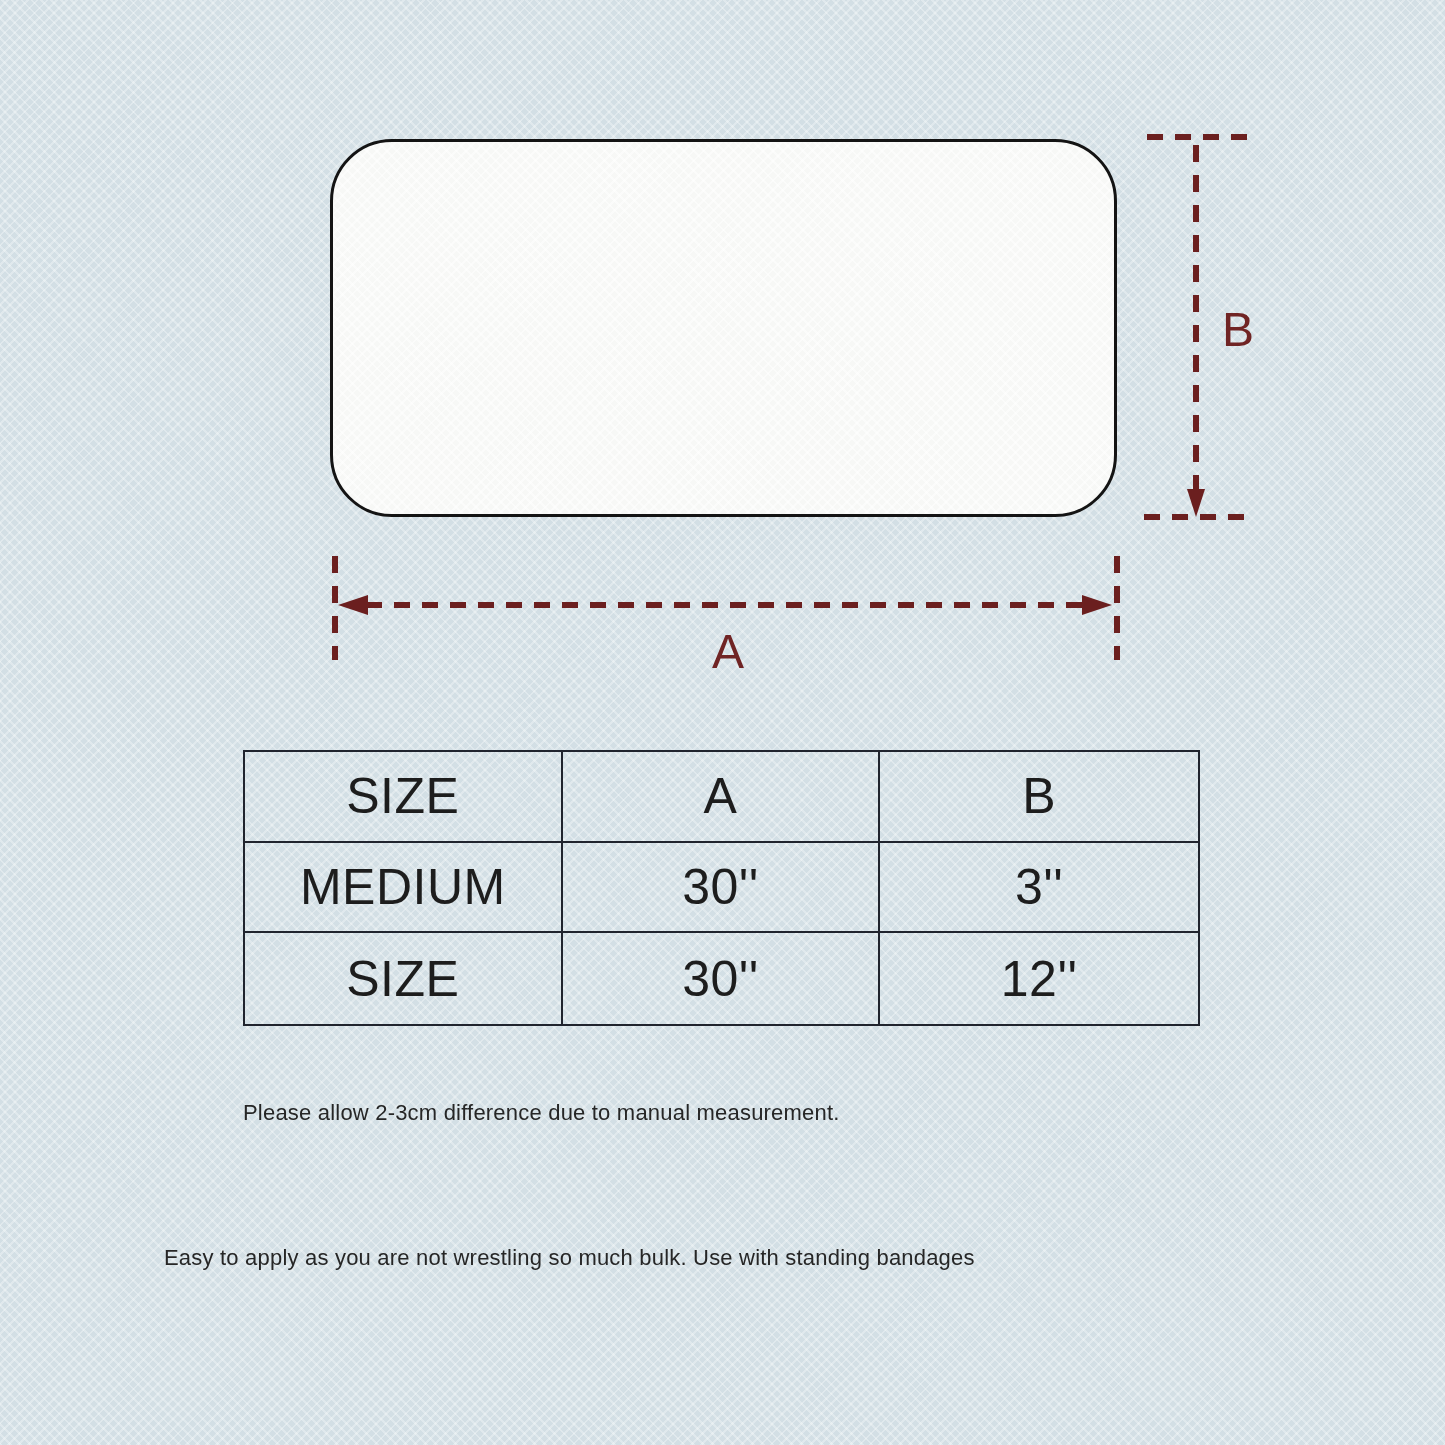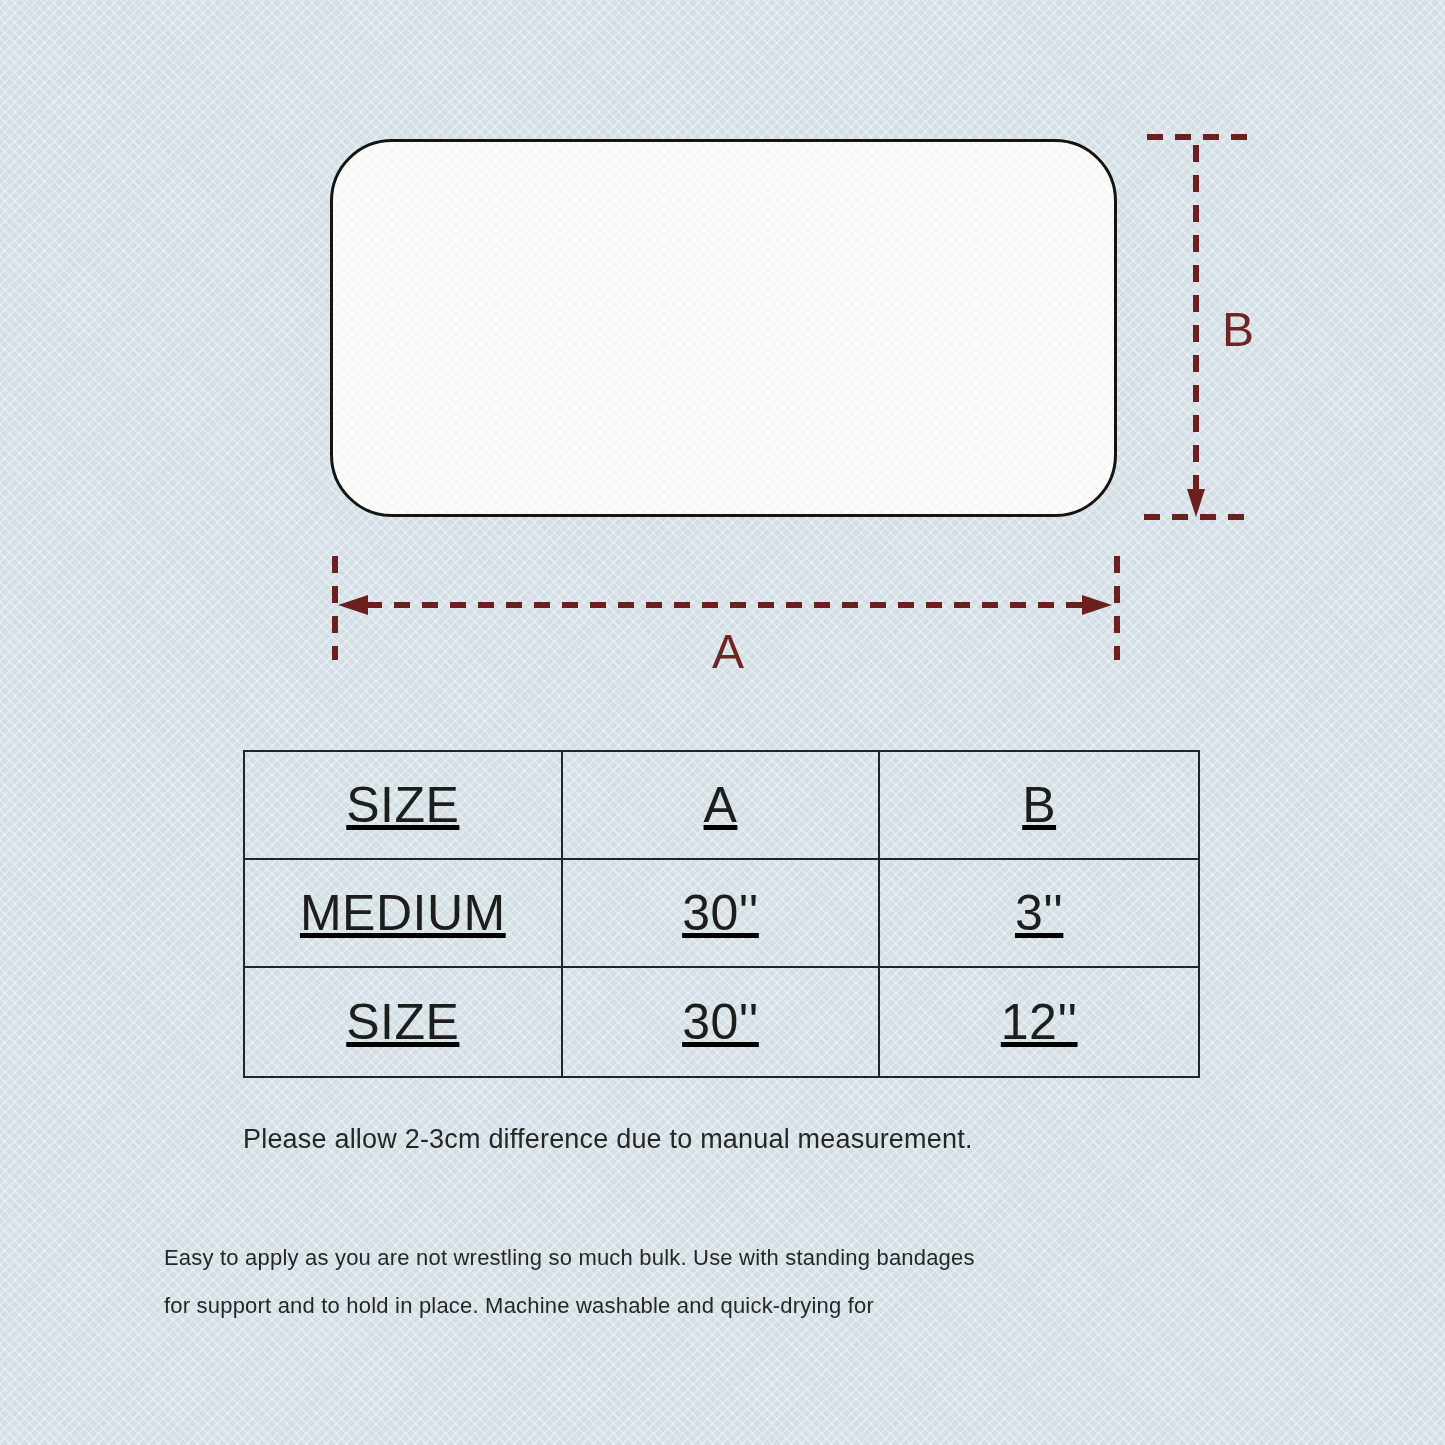--- a/index.html
+++ b/index.html
@@ -46,38 +46,37 @@
   .arrow{position:absolute;width:0;height:0;}
   .arrow-left{border-top:10px solid rgba(0,0,0,0);border-bottom:10px solid rgba(0,0,0,0);border-right:30px solid var(--dim);}
   .arrow-right{border-top:10px solid rgba(0,0,0,0);border-bottom:10px solid rgba(0,0,0,0);border-left:30px solid var(--dim);}
   .arrow-down{border-left:9px solid rgba(0,0,0,0);border-right:9px solid rgba(0,0,0,0);border-top:28px solid var(--dim);}
   .dim-label{
     position:absolute;color:var(--label);
     font-size:48px;font-weight:400;line-height:1;
   }
   
   .size-table{
-    position:absolute;left:243px;top:750px;width:957px;height:328px;
+    position:absolute;left:243px;top:750px;width:957px;height:276px;
     display:grid;grid-template-columns:1fr 1fr 1fr;grid-template-rows:1fr 1fr 1fr;
     border:2px solid var(--table-border);
     box-sizing:border-box;
-    text-decoration:underline;
   }
   .size-table .cell{
     display:flex;align-items:center;justify-content:center;
     color:var(--text-dark);font-size:50px;letter-spacing:0.5px;
     border-right:2px solid var(--table-border);
     border-bottom:2px solid var(--table-border);
     box-sizing:border-box;
   }
   .size-table .cell:nth-child(3n){border-right:none;}
   .size-table .cell:nth-child(n+7){border-bottom:none;}
   .note{
-    position:absolute;left:243px;top:1124px;
-    color:var(--text-body);font-size:27px;letter-spacing:0.2px;
+    position:absolute;left:243px;top:1100px;
+    color:var(--text-body);font-size:22px;letter-spacing:0.2px;
   }
   .description{
     position:absolute;left:164px;top:1234px;width:1180px;
     color:var(--text-body);font-size:22px;line-height:48px;letter-spacing:0.2px;
   }
 </style>
 </head>
 <body>
 
 <div class="stage">
@@ -106,16 +105,15 @@
     <div class="cell">3''</div>
     <div class="cell">SIZE</div>
     <div class="cell">30''</div>
     <div class="cell">12''</div>
   </div>
 
   <div class="note">Please allow 2-3cm difference due to manual measurement.</div>
 
   <div class="description">
     <div>Easy to apply as you are not wrestling so much bulk. Use with standing bandages</div>
-    <div>for support and to hold in place. Machine washable and quick-drying for</div>
   </div>
 
 </div>
 
 </body></html>

